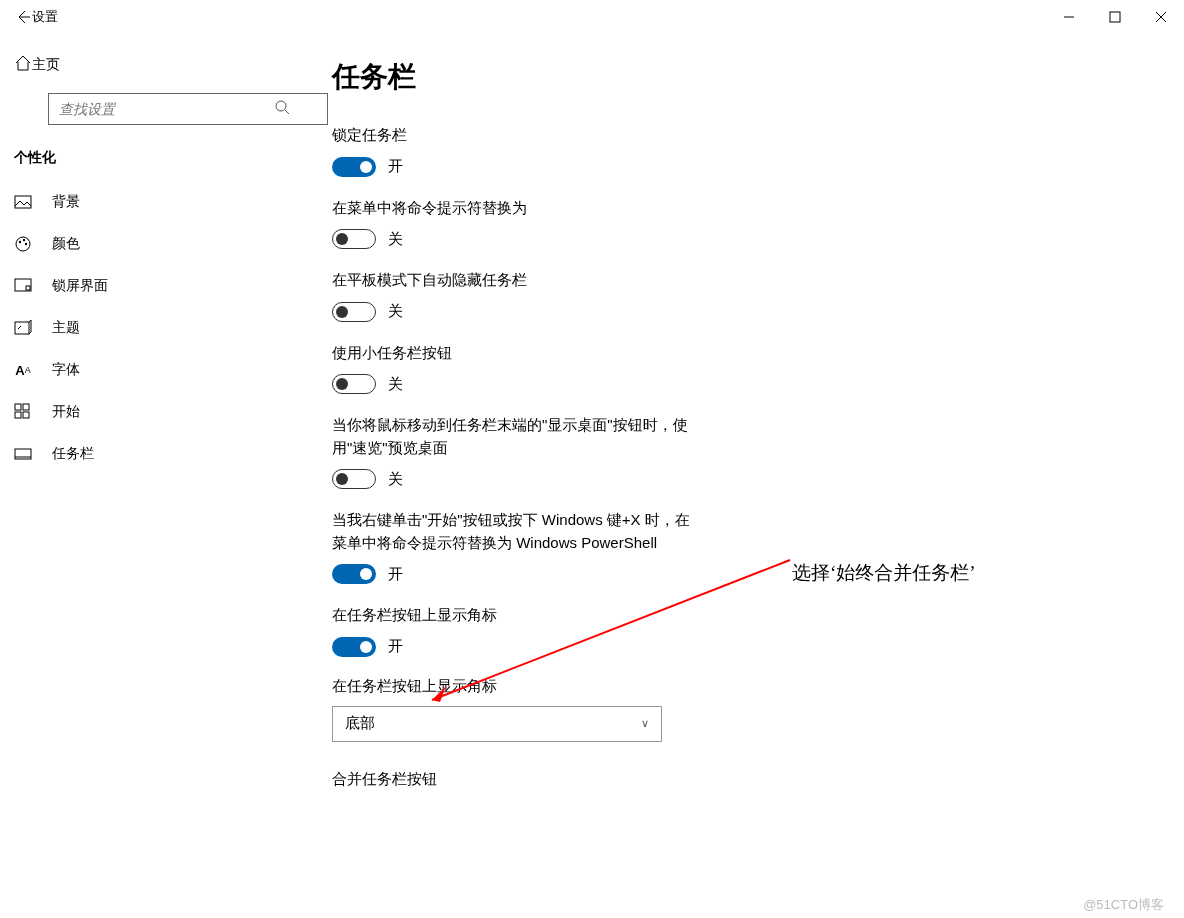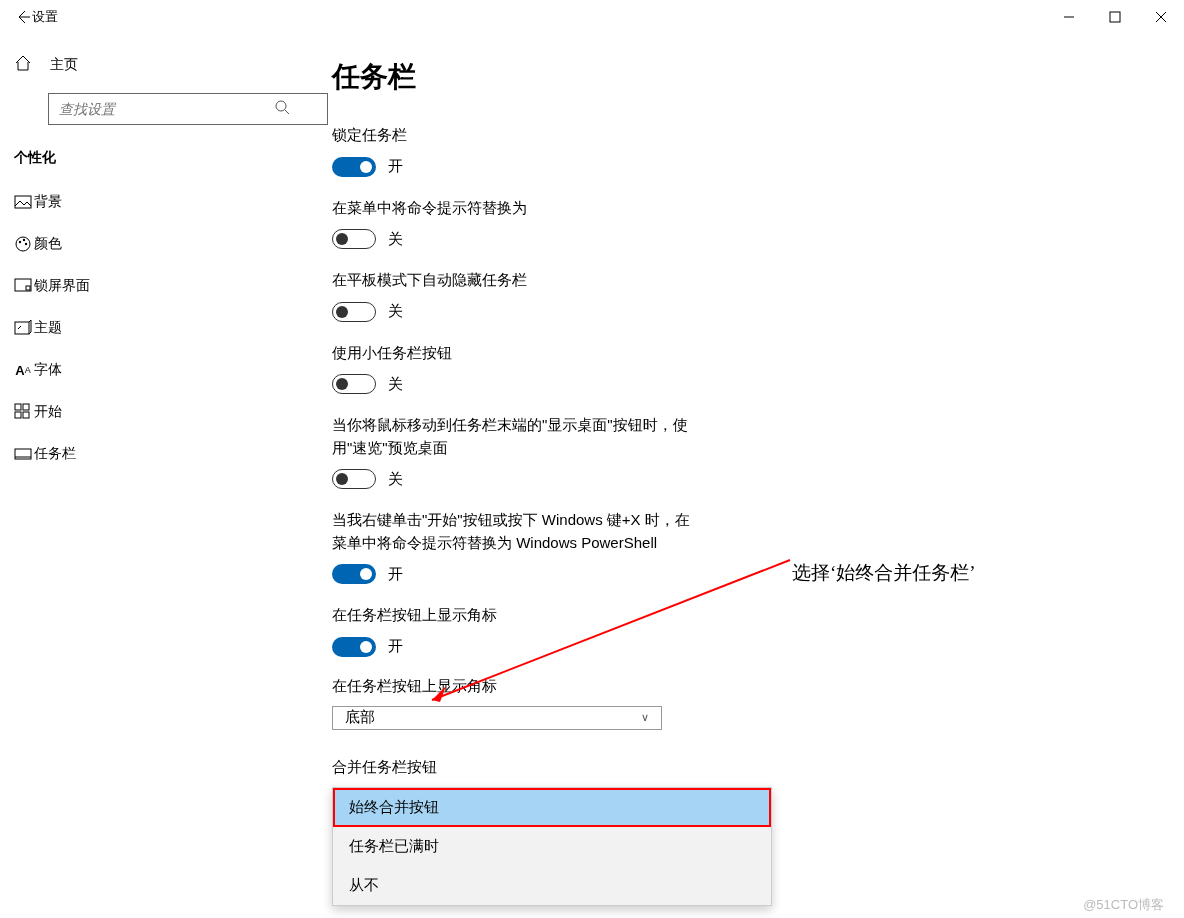--- a/index.html
+++ b/index.html
@@ -5,44 +5,44 @@
   * { box-sizing: border-box; margin: 0; padding: 0; }
   html, body { width: 1184px; height: 918px; font-family: "Microsoft YaHei", "Segoe UI", sans-serif; font-size: 14px; color: #000; background: #fff; overflow: hidden; position: relative; }
   .titlebar { height: 34px; display: flex; align-items: center; }
   .tb-left { display: flex; align-items: center; padding-left: 14px; }
   .tb-back { width: 18px; height: 18px; display:flex; align-items:center; justify-content:center; }
   .tb-title { font-size: 13px; }
   .tb-right { margin-left: auto; display: flex; }
   .tb-btn { width: 46px; height: 34px; display:flex; align-items:center; justify-content:center; color:#000; }
   .body { display: flex; height: calc(918px - 34px); }
   .sidebar { width: 312px; padding: 10px 0 0 0; }
-  .home-row { display:flex; align-items:center; gap: 18px; padding: 10px 14px; }
+  .home-row { display:flex; align-items:center; padding: 10px 14px; }
   .home-row .icon { width:18px; text-align:center; }
   .search-wrap { padding: 8px 14px 18px 14px; }
   .search { position: relative; }
   .search input { width: 280px; height: 32px; border: 1px solid #666; background: #fff; padding: 0 34px 0 10px; font-style: italic; font-size: 14px; color: #7f1d1d; font-family: inherit; margin-left: 34px; }
   .search .sicon { position:absolute; right: 8px; top: 6px; color:#555; }
   .category { font-weight: bold; padding: 6px 14px 14px 14px; font-size: 14px; }
   .nav { }
-  .nav-item { display:flex; align-items:center; gap: 2px; padding: 12px 14px; cursor:pointer; }
+  .nav-item { display:flex; align-items:center; gap: 20px; padding: 12px 14px; cursor:pointer; }
   .nav-item .icon { width: 18px; height:18px; display:flex; align-items:center; justify-content:center; }
   .main { flex: 1; padding: 24px 0 0 20px; position: relative; overflow: hidden; }
   .page-title { font-size: 28px; font-weight: 600; margin-bottom: 28px; }
   .setting { margin-bottom: 20px; max-width: 360px; }
   .setting-label { font-size: 15px; margin-bottom: 10px; line-height: 1.5; }
   .toggle-row { display:flex; align-items:center; gap: 12px; }
   .toggle { width: 44px; height: 20px; border-radius: 20px; position:relative; }
   .toggle.on { background: #0066b4; }
   .toggle.off { background: #fff; border: 1px solid #333; }
   .knob { position:absolute; width: 12px; height: 12px; border-radius: 50%; top: 3px; }
   .toggle.on .knob { background:#fff; right: 4px; top:4px; }
   .toggle.off .knob { background:#333; left: 3px; }
   .toggle-state { font-size: 15px; }
   .select-label { font-size: 15px; margin-bottom: 10px; }
-  .select-box { width: 330px; height: 24px; border: 1px solid #999; display:flex; align-items:center; justify-content:space-between; padding: 0 12px; margin-bottom: 28px; font-size: 15px; }
+  .select-box { width: 330px; height: 36px; border: 1px solid #999; display:flex; align-items:center; justify-content:space-between; padding: 0 12px; margin-bottom: 28px; font-size: 15px; }
   .select-box .chev { font-size: 11px; color:#555; }
   .dropdown { width: 440px; border: 1px solid #ccc; box-shadow: 0 4px 10px rgba(0,0,0,0.2); background:#f2f2f2; }
   .dd-item { padding: 10px 16px; font-size: 15px; cursor:pointer; }
   .dd-first { border: 2px solid #ff0000; background:#a6d4f5; padding: 8px 14px; }
   .annotation { position:absolute; color:#000000; font-size: 19px; font-family: "SimSun", serif; }
   .watermark { position:absolute; right: 20px; bottom: 4px; color: rgba(120,120,120,0.5); font-size: 13px; }
   svg.arrow { position:absolute; pointer-events:none; }
 </style>
 </head>
 <body>
@@ -235,25 +235,20 @@
         </div>
       </div>
 
     <div class="select-label">在任务栏按钮上显示角标</div>
     <div class="select-box">
       <span>底部</span>
       <span class="chev">∨</span>
     </div>
 
     <div class="select-label">合并任务栏按钮</div>
-    <div class="dropdown">
-      <div class="dd-item dd-first">始终合并按钮</div>
-      <div class="dd-item">任务栏已满时</div>
-      <div class="dd-item">从不</div>
-    </div>
 
     <div class="annotation" style="left:480px; top:526px;">选择‘始终合并任务栏’</div>
     <svg class="arrow" style="left:108px; top:518px;" width="380" height="160">
       <line x1="370" y1="8" x2="12" y2="148" stroke="#ff0000" stroke-width="2"></line>
       <polygon points="12,148 26,134 20,150" fill="#ff0000"></polygon>
     </svg>
   </div>
 </div>
 
 <div class="watermark">@51CTO博客</div>

